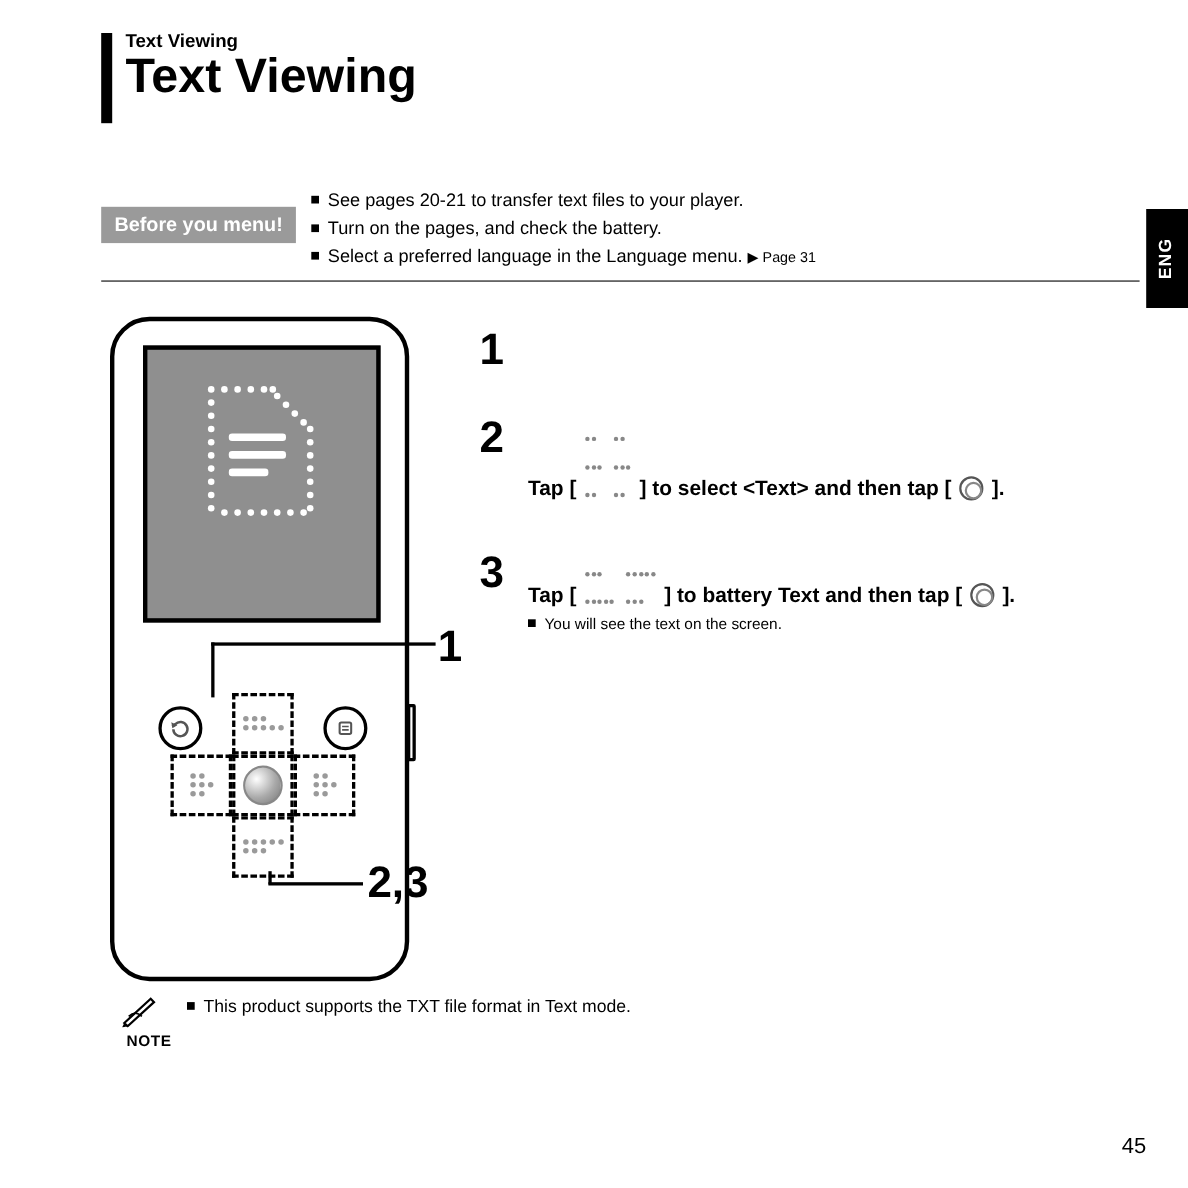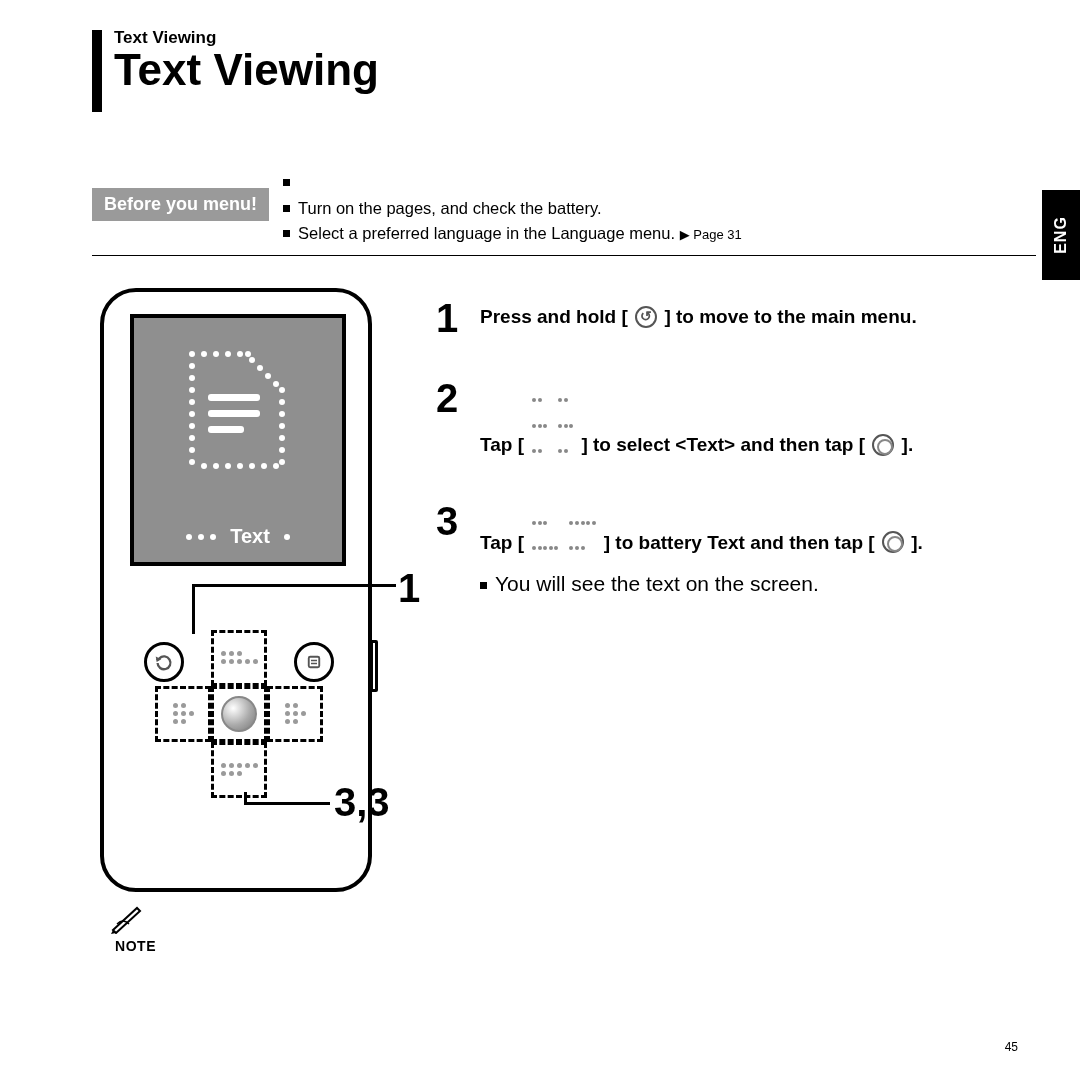--- a/index.html
+++ b/index.html
@@ -154,61 +154,61 @@
   }
   .lead.h1 { left: 100px; top: 296px; width: 204px; height: 3px; }
   .lead.v1 { left: 100px; top: 296px; width: 3px; height: 50px; }
   .lead.h2 { left: 152px; top: 514px; width: 86px; height: 3px; }
   .lead.v2 { left: 152px; top: 504px; width: 3px; height: 12px; }
 
   .steps-col { flex: 1; padding-top: 10px; }
   .step { display: flex; gap: 14px; margin-bottom: 40px; align-items:flex-start; }
   .step-num { font-size: 40px; font-weight: bold; line-height: 1; min-width: 30px; }
   .step-text { font-size: 19px; font-weight: bold; line-height: 1.35; margin-top: 6px; }
-  .step-sub { font-weight: normal; font-size: 21px; margin-top: 12px; display:block;}
+  .step-sub { font-weight: normal; font-size: 14px; display:block;}
   .icon-ring {
     display:inline-block;width:22px;height:22px;border:2px solid #555;border-radius:50%;
     vertical-align:-5px; margin:0 2px; position:relative;
   }
   .icon-ring.filled::after{
     content:"";position:absolute;left:3px;top:3px;width:12px;height:12px;border:2px solid #888;border-radius:50%;
   }
   .icon-ring.back-ic::after{
     content:"↺";position:absolute;left:3px;top:-1px;font-size:14px;color:#555;
   }
   .inline-dots {display:inline-block;vertical-align:-3px;margin:0 2px;}
   .inline-dots span{display:inline-block;width:4px;height:4px;border-radius:50%;background:#888;margin:0.8px;}
 
   .note-block { display:flex; gap:14px; margin-top: 12px; align-items:flex-start; margin-left:4px;}
   .note-icon { text-align:center; width:60px;}
   .note-icon svg{display:block;margin:0 auto 4px;}
   .note-label{font-size:14px;font-weight:bold;letter-spacing:0.5px;text-align:right;}
   .note-list{font-size:16px;line-height:1.55;}
-  .page-num{ position:absolute; right:62px; bottom:26px; font-size:12px;}
+  .page-num{ position:absolute; right:38px; bottom:26px; font-size:20px;}
 </style>
 </head>
 <body>
 
 <div class="left-rule"></div>
 
 <div class="side-tab">
   <span>ENG</span>
 </div>
 
 <div class="header-area">
   <div class="breadcrumb">Text Viewing</div>
   <div class="title-row">
     <div class="main-title">Text Viewing</div>
   </div>
 </div>
 
 <div class="before-block">
   <div class="before-badge">Before you menu!</div>
   <div class="before-list">
-    <div><span class="sq"></span></div>
+    <div><span class="sq"></span><span>See pages 20-21 to transfer text files to your player.</span></div>
     <div><span class="sq"></span><span>Turn on the pages, and check the battery.</span></div>
     <div><span class="sq"></span><span>Select a preferred language in the Language menu.</span> <span class="pageref">▶ Page 31</span></div>
   </div>
 </div>
 <hr class="sep">
 
 <div class="middle">
   <div class="device-col">
     <div class="device">
       <div class="screen">
@@ -254,25 +254,20 @@
                 <circle cx="42" cy="8" r="3"></circle>
                 <circle cx="54" cy="8" r="3"></circle>
                 <circle cx="62" cy="8" r="3"></circle>
             </g>
 
             <rect x="22" y="48" width="52" height="7" rx="3"></rect>
             <rect x="22" y="64" width="52" height="7" rx="3"></rect>
             <rect x="22" y="80" width="36" height="7" rx="3"></rect>
           </g>
         </svg>
-        <div class="screen-label">
-          <span class="d"></span><span class="d"></span><span class="d"></span>
-          <span style="margin:0 6px;">Text</span>
-          <span class="d"></span>
-        </div>
       </div>
       <div class="sidebtn"></div>
       <div class="pad">
         <div class="roundbtn back">
           <svg width="22" height="22" viewBox="0 0 24 24">
               <path fill="none" stroke="#555" stroke-width="2.5" d="M5 13a7 7 0 1 0 2-5L4 10"></path>
               <path fill="#555" d="M3 6l1 6 5-3z"></path>
             </svg>
         </div>
         <div class="roundbtn menu">
@@ -297,31 +292,26 @@
         <div class="centerbtn">
             <div class="orb"></div>
           </div>
       </div>
     </div>
     <div class="lead v1"></div>
     <div class="lead h1"></div>
     <div class="callout-num callout-1">1</div>
     <div class="lead v2"></div>
     <div class="lead h2"></div>
-    <div class="callout-num callout-23">3,3</div>
+    <div class="callout-num callout-23">2,3</div>
   </div>
 
   <div class="steps-col">
     <div class="step">
       <div class="step-num">1</div>
-      <div class="step-text">
-        <span>Press and hold [</span>
-        <span class="icon-ring back-ic"></span>
-        <span>] to move to the main menu.</span>
-      </div>
     </div>
 
     <div class="step">
       <div class="step-num">2</div>
       <div class="step-text">
         <span>Tap [</span>
         <span class="inline-dots"><span></span><span></span><br><span></span><span></span><span></span><br><span></span><span></span></span>
         <span class="inline-dots"><span></span><span></span><br><span></span><span></span><span></span><br><span></span><span></span></span>
         <span>] to select &lt;Text&gt; and then tap [</span>
         <span class="icon-ring filled"></span>
@@ -347,16 +337,17 @@
 <div class="note-block">
   <div class="note-icon">
     <svg width="34" height="30" viewBox="0 0 34 30">
         <path d="M4 26 L28 4 L31 7 L7 29 Z" fill="none" stroke="#000" stroke-width="2"></path>
         <path d="M4 26 L2 30 L7 29 Z" fill="#000"></path>
         <path d="M8 20 Q14 14 20 20" fill="none" stroke="#000" stroke-width="1.5"></path>
       </svg>
     <div class="note-label">NOTE</div>
   </div>
   <div class="note-list">
+    <div><span class="sq"></span><span>This product supports the TXT file format in Text mode.</span></div>
   </div>
 </div>
 
 <div class="page-num">45</div>
 
 </body></html>

